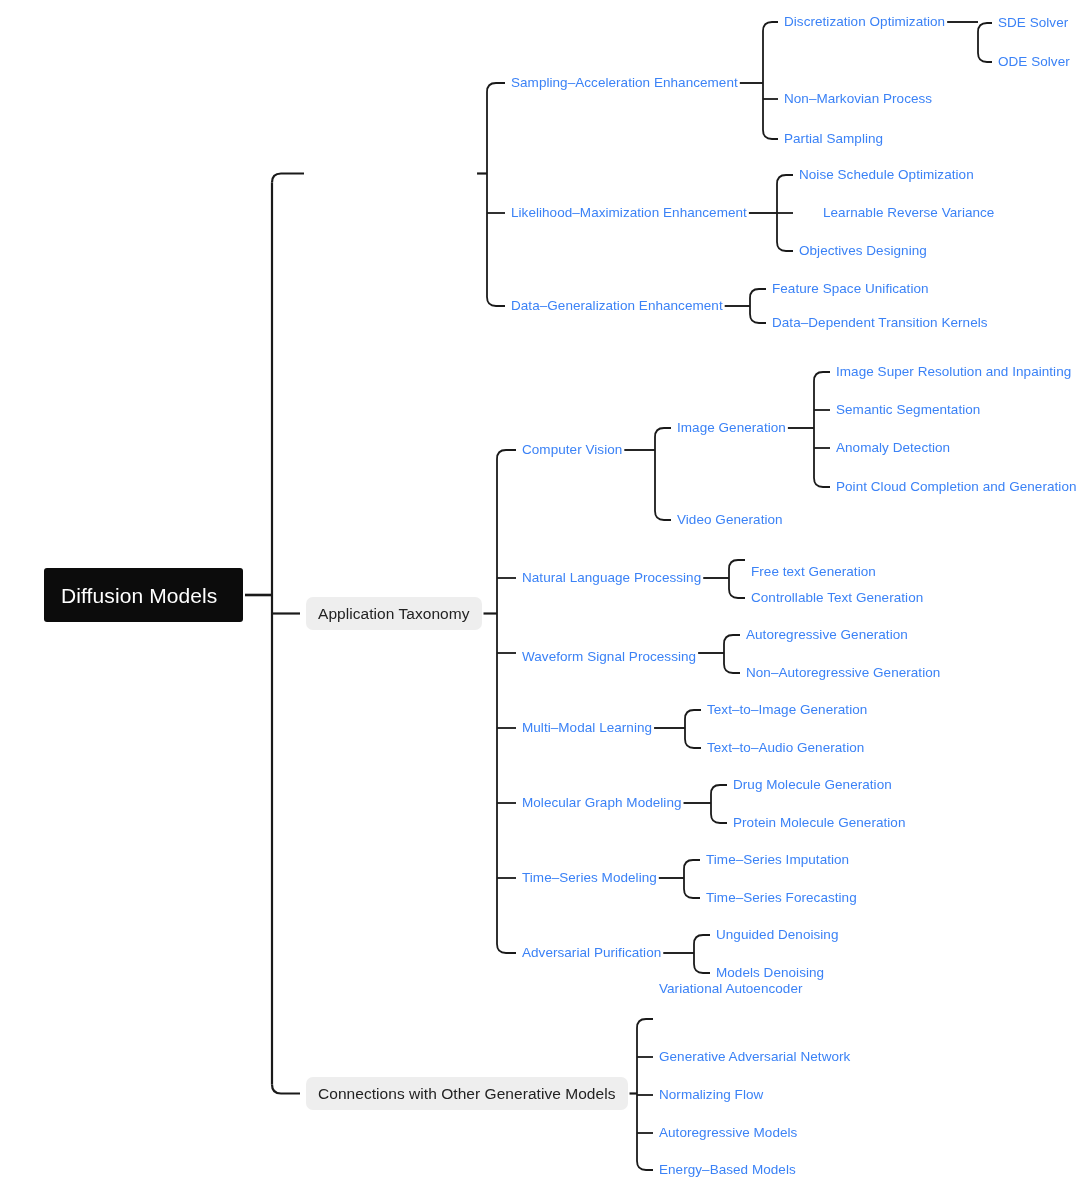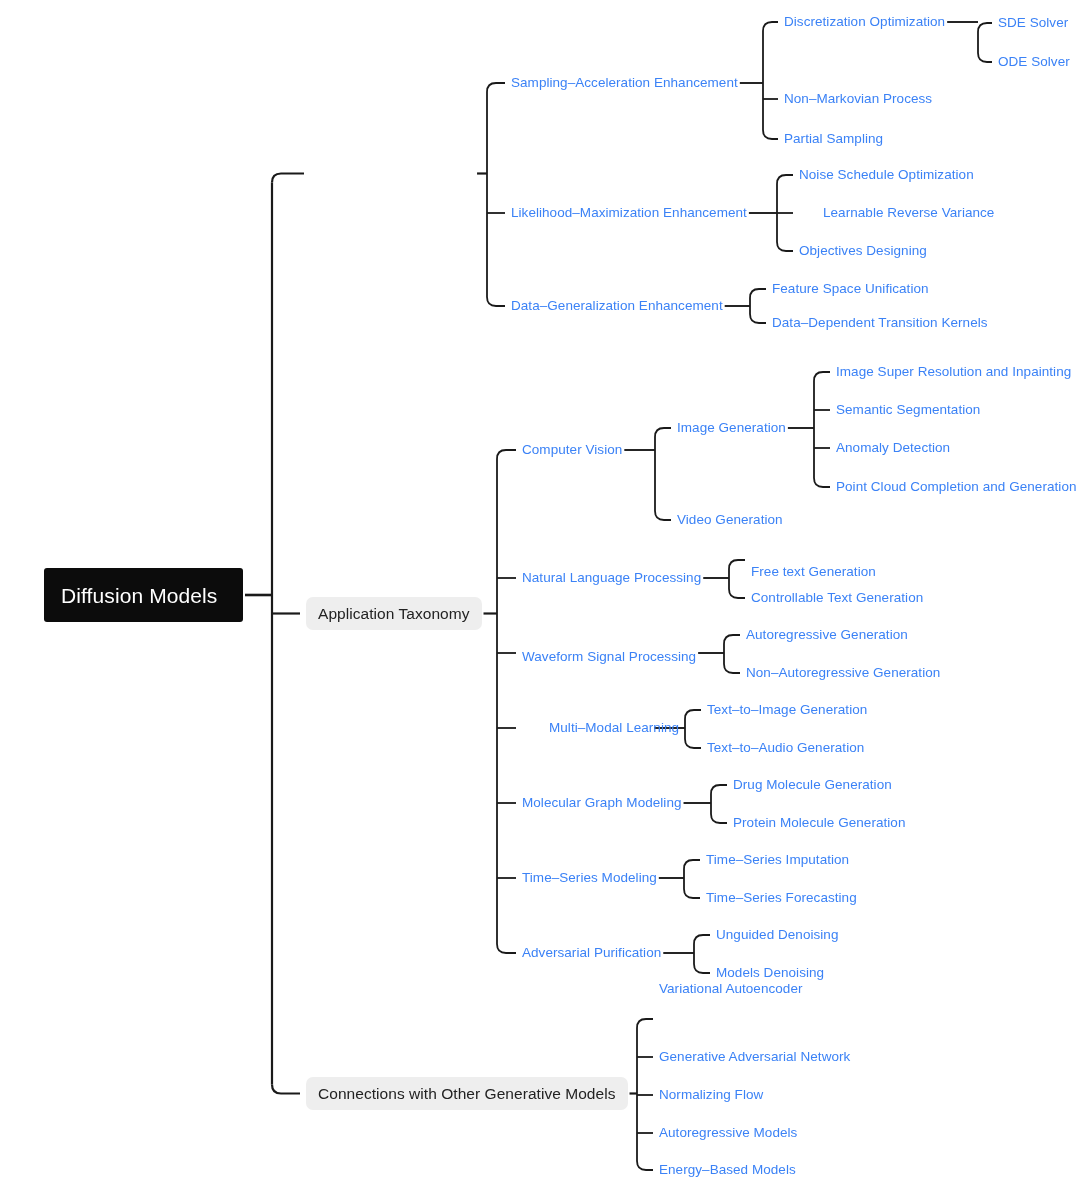--- a/index.html
+++ b/index.html
@@ -189,21 +189,21 @@
     </div>
     <div class="node node-leaf" style="left: 522px; top: 440px; height: 20px;">
       <span>Computer Vision</span>
     </div>
     <div class="node node-leaf" style="left: 522px; top: 568px; height: 20px;">
       <span>Natural Language Processing</span>
     </div>
     <div class="node node-leaf" style="left: 522px; top: 643px; height: 20px; align-items: flex-end;">
       <span>Waveform Signal Processing</span>
     </div>
-    <div class="node node-leaf" style="left: 549px; top: 718px; height: 20px; text-align: center;">
+    <div class="node node-leaf" style="left: 522px; top: 718px; height: 20px; text-align: center;">
       <span>Multi–Modal Learning</span>
     </div>
     <div class="node node-leaf" style="left: 522px; top: 793px; height: 20px;">
       <span>Molecular Graph Modeling</span>
     </div>
     <div class="node node-leaf" style="left: 522px; top: 868px; height: 20px;">
       <span>Time–Series Modeling</span>
     </div>
     <div class="node node-leaf" style="left: 522px; top: 943px; height: 20px;">
       <span>Adversarial Purification</span>

